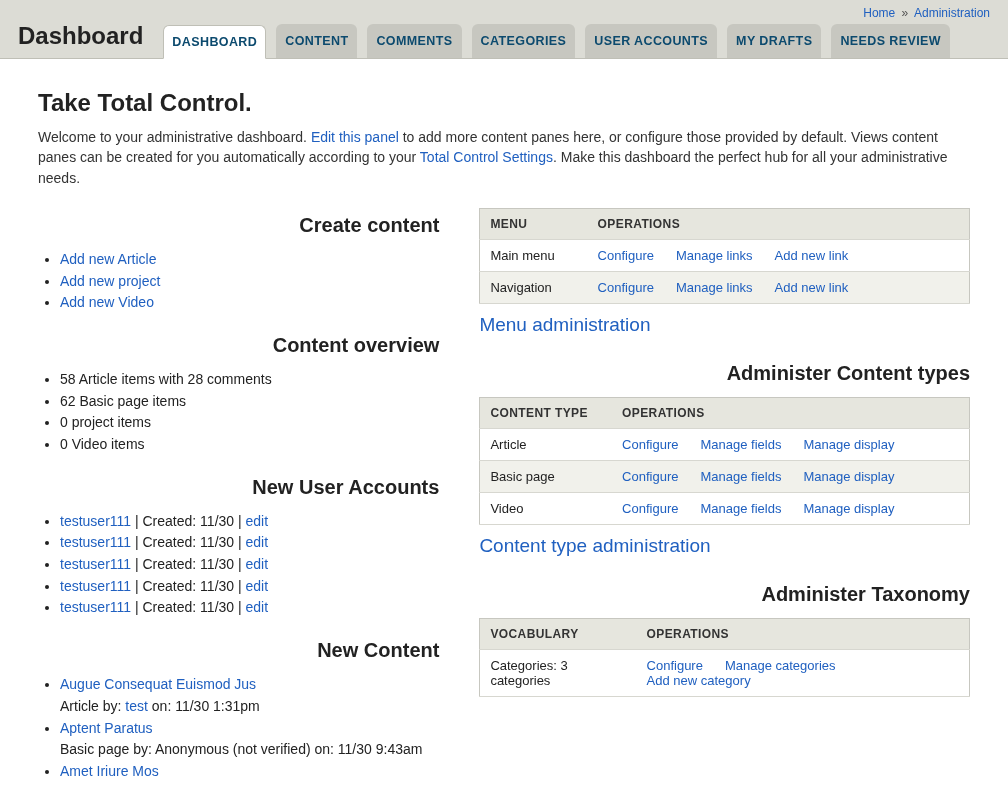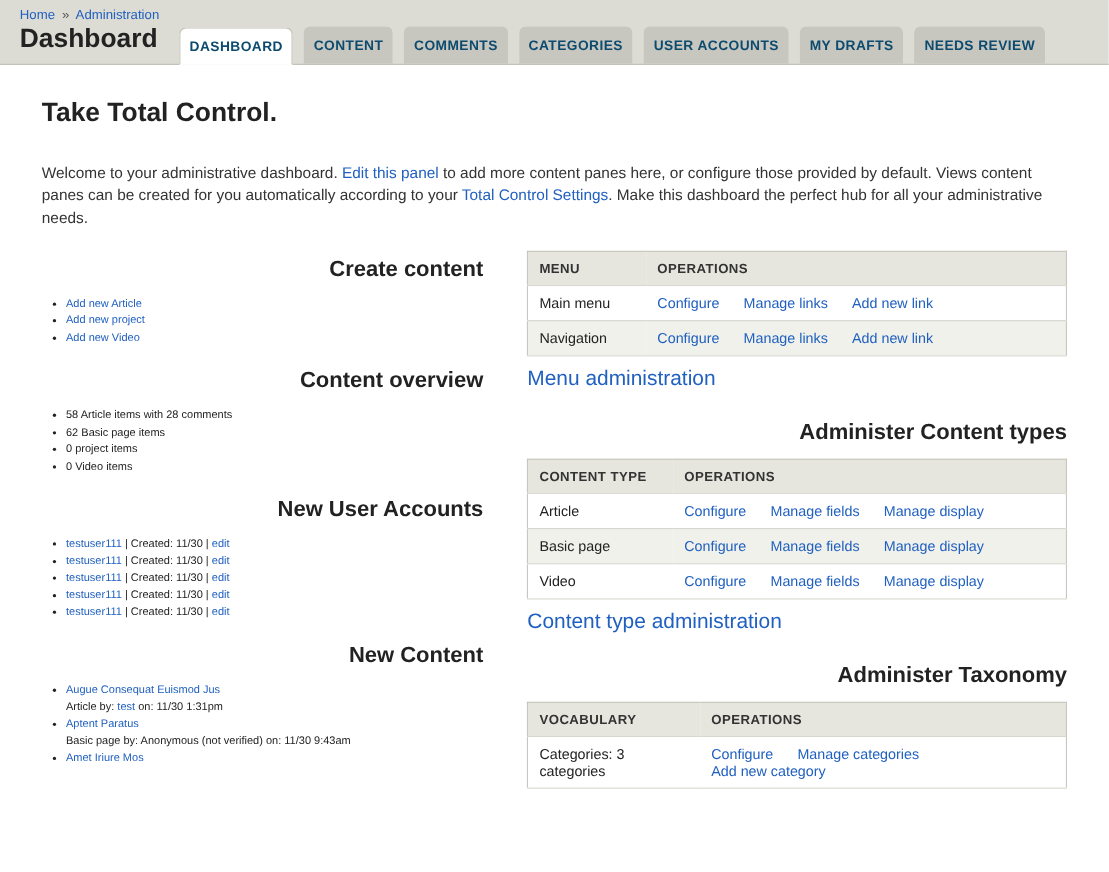--- a/index.html
+++ b/index.html
@@ -12,20 +12,21 @@
   a { color: #2060c0; text-decoration: none; cursor: pointer; }
 
   .top-bar {
     background: #dcdcd5;
     padding: 6px 18px 0 18px;
     border-bottom: 1px solid #bfbfb6;
   }
   .breadcrumb {
     font-size: 12px;
     padding-bottom: 2px;
+    text-align: right;
   }
   .breadcrumb-sep { color: #555; margin: 0 3px; }
 
   .title-row {
     display: flex;
     align-items: flex-end;
     gap: 20px;
   }
   .page-title-heading {
     font-size: 24px;
@@ -56,21 +57,21 @@
     border-bottom: 1px solid #fff;
     margin-bottom: -1px;
   }
 
   .content {
     padding: 30px 38px;
   }
   h1.section-title {
     font-size: 24px;
     font-weight: 700;
-    margin-bottom: 30px;
+    margin-bottom: 10px;
   }
   .intro {
     font-size: 14px;
     line-height: 1.45;
     color: #333;
     margin-bottom: 20px;
     max-width: 940px;
   }
 
   .two-col {
@@ -86,21 +87,21 @@
     margin: 6px 0 12px 0;
     text-align: right;
   }
 
   ul.bullets {
     list-style: disc;
     padding-left: 22px;
     margin-bottom: 20px;
   }
   ul.bullets li {
-    font-size: 10px;
+    font-size: 14px;
     line-height: 1.55;
   }
 
   table.admin {
     width: 100%;
     border-collapse: collapse;
     border: 1px solid #c7c7c0;
     margin-bottom: 10px;
     font-size: 13px;
   }

